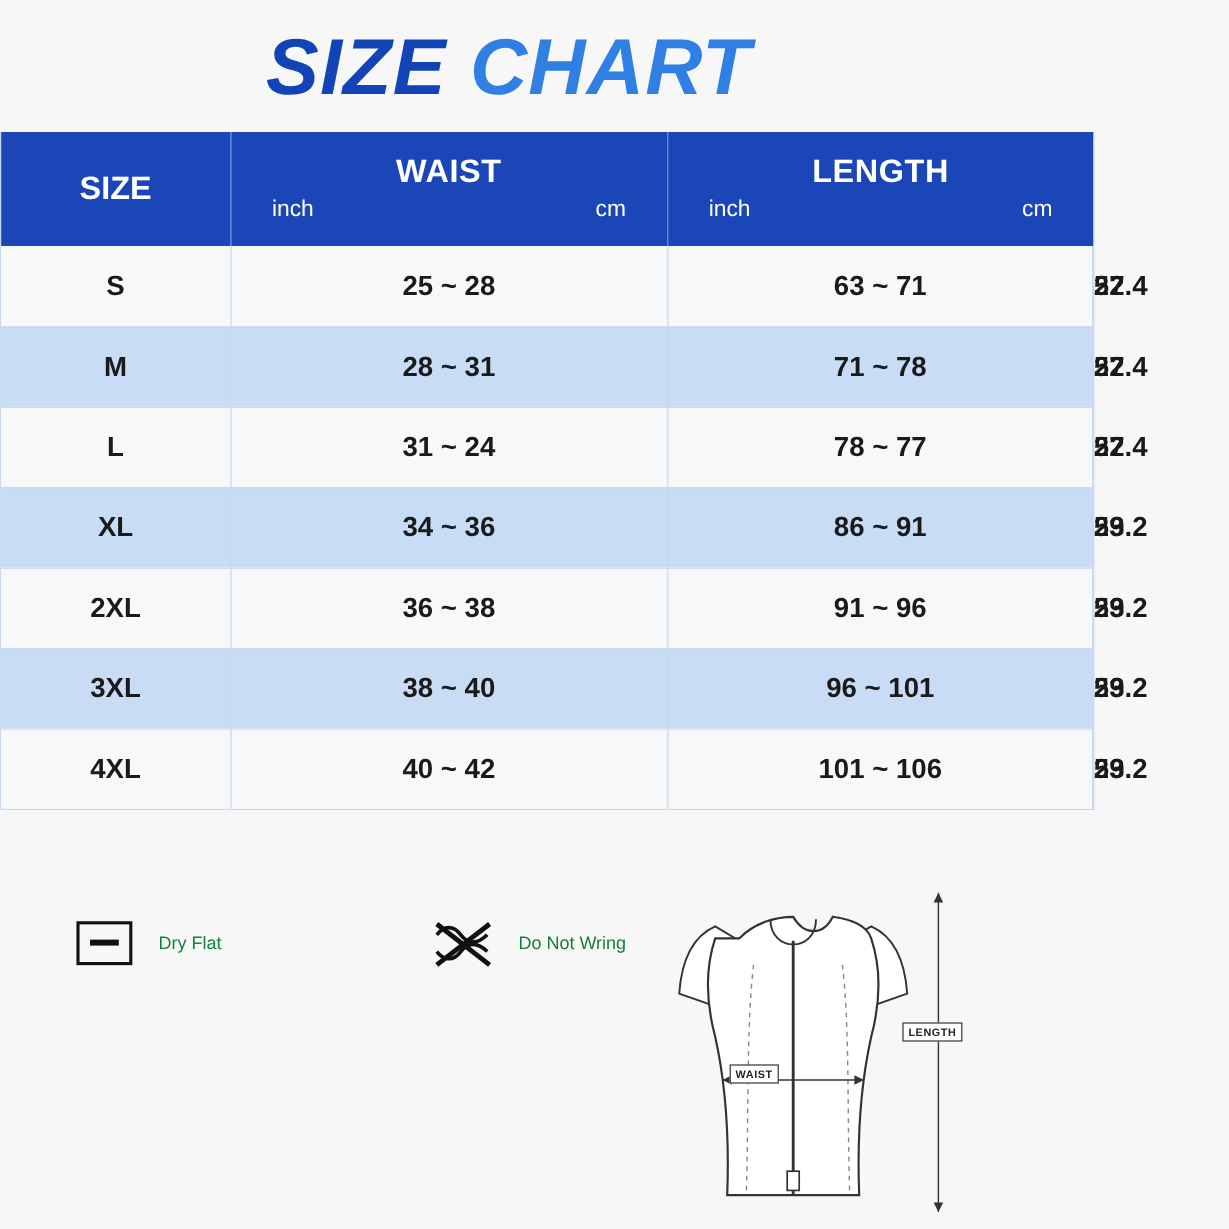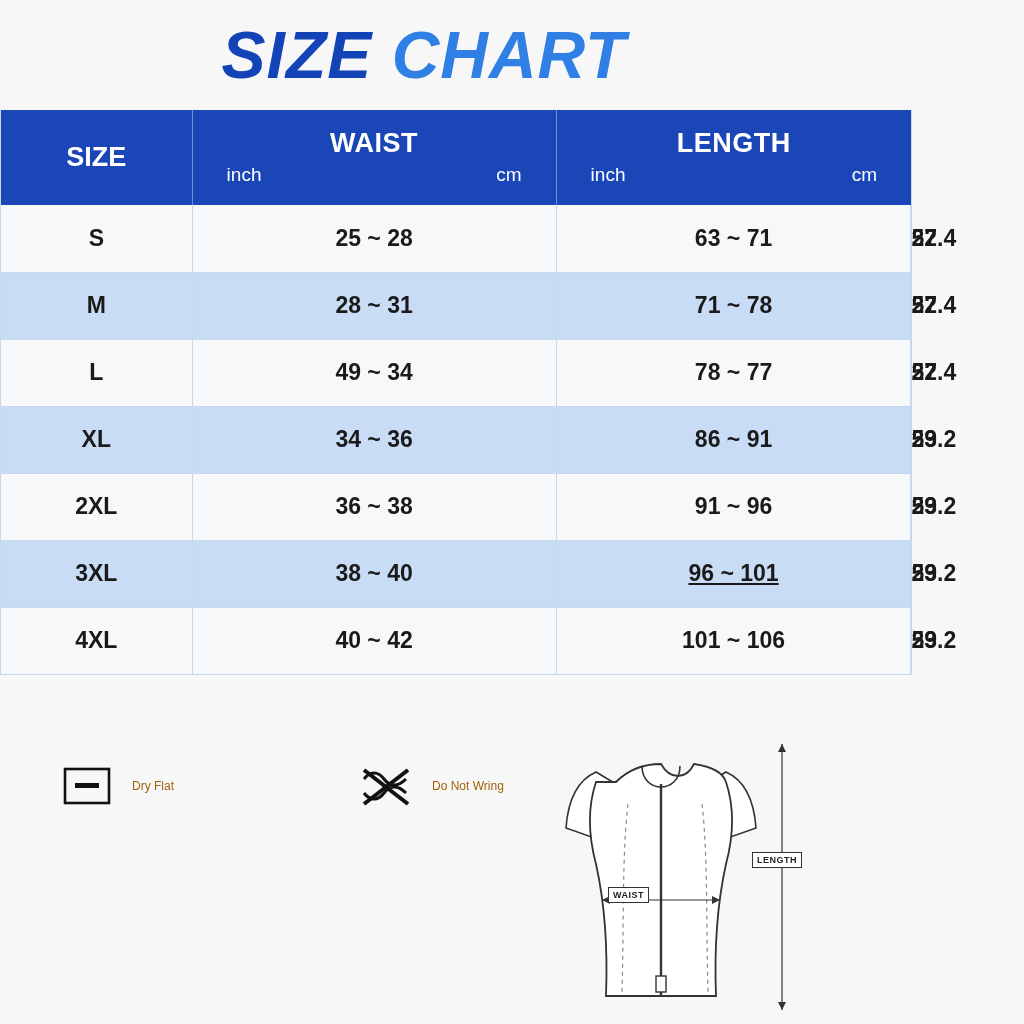--- a/index.html
+++ b/index.html
@@ -103,22 +103,22 @@
   .care-icon {
     width: 62px;
     height: 62px;
     display: flex;
     align-items: center;
     justify-content: center;
     flex: 0 0 62px;
   }
   .care-label {
     margin-left: 14px;
-    font-size: 12px;
-    color: #a16207;
+    font-size: 15px;
+    color: #15803d;
     font-weight: 400;
   }
 
   
   .note {
     position: absolute;
     left: 60px;
     top: 940px;
     font-size: 26px;
     font-weight: 700;
@@ -189,21 +189,21 @@
           </tr>
           <tr class="even">
             <td class="size-cell" style="width: 21%;">M</td>
             <td class="" style="width: 20%;">28 ~ 31</td>
             <td class="" style="width: 20%;">71 ~ 78</td>
             <td class="" style="width: 19.5%;">22.4</td>
             <td class="" style="width: 19.5%;">57</td>
           </tr>
           <tr class="odd">
             <td class="size-cell" style="width: 21%;">L</td>
-            <td class="" style="width: 20%;">49 ~ 34</td>
+            <td class="" style="width: 20%;">31 ~ 24</td>
             <td class="" style="width: 20%;">78 ~ 77</td>
             <td class="" style="width: 19.5%;">22.4</td>
             <td class="" style="width: 19.5%;">57</td>
           </tr>
           <tr class="even">
             <td class="size-cell" style="width: 21%;">XL</td>
             <td class="" style="width: 20%;">34 ~ 36</td>
             <td class="" style="width: 20%;">86 ~ 91</td>
             <td class="" style="width: 19.5%;">23.2</td>
             <td class="" style="width: 19.5%;">59</td>
@@ -211,21 +211,21 @@
           <tr class="odd">
             <td class="size-cell" style="width: 21%;">2XL</td>
             <td class="" style="width: 20%;">36 ~ 38</td>
             <td class="" style="width: 20%;">91 ~ 96</td>
             <td class="" style="width: 19.5%;">23.2</td>
             <td class="" style="width: 19.5%;">59</td>
           </tr>
           <tr class="even">
             <td class="size-cell" style="width: 21%;">3XL</td>
             <td class="" style="width: 20%;">38 ~ 40</td>
-            <td class="" style="width: 20%; text-decoration: underline;">96 ~ 101</td>
+            <td class="" style="width: 20%;">96 ~ 101</td>
             <td class="" style="width: 19.5%;">23.2</td>
             <td class="" style="width: 19.5%;">59</td>
           </tr>
           <tr class="odd">
             <td class="size-cell" style="width: 21%;">4XL</td>
             <td class="" style="width: 20%;">40 ~ 42</td>
             <td class="" style="width: 20%;">101 ~ 106</td>
             <td class="" style="width: 19.5%;">23.2</td>
             <td class="" style="width: 19.5%;">59</td>
           </tr>

